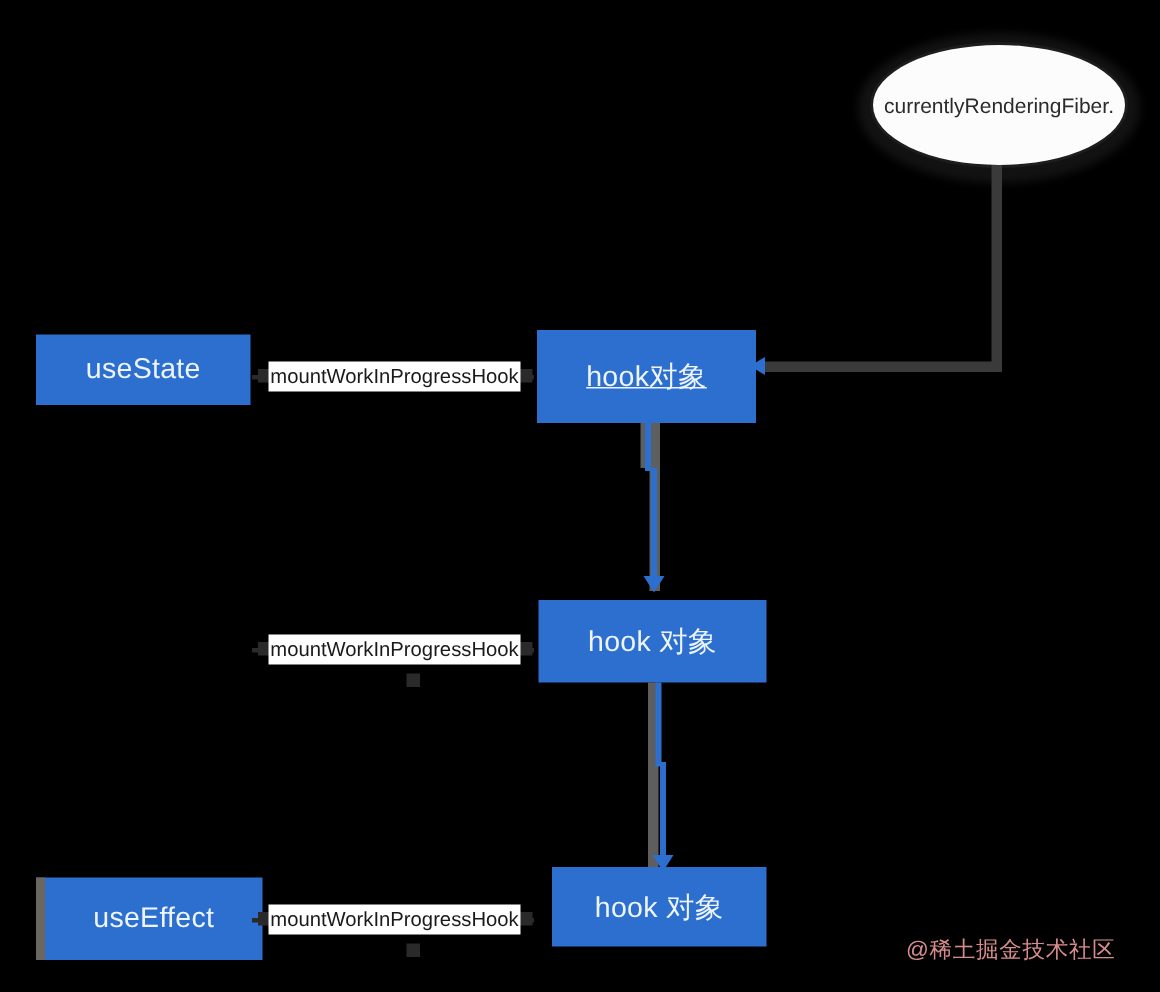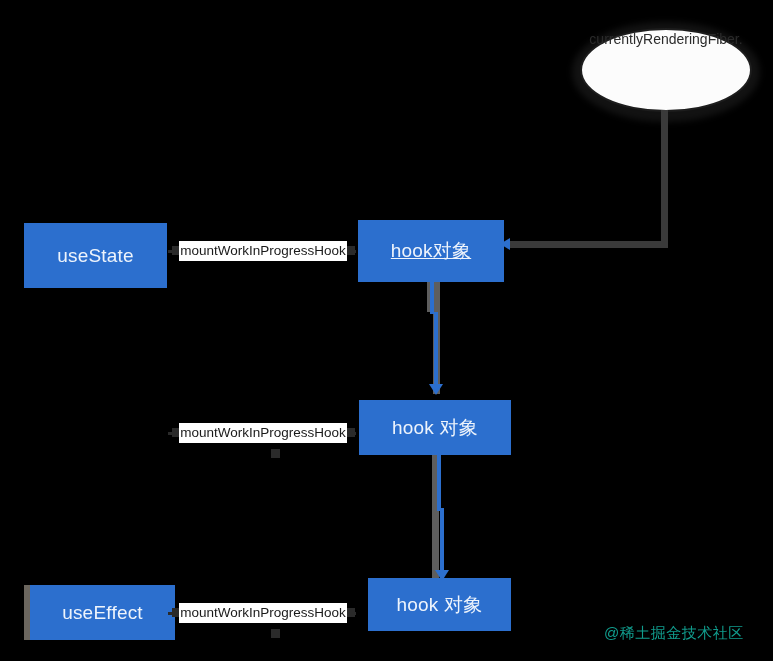--- a/index.html
+++ b/index.html
@@ -41,20 +41,21 @@
 
   
   .ellipse {
     position: absolute;
     box-sizing: border-box;
     background: #fcfcfc;
     border: 2px solid #1d1d1d;
     border-radius: 50%;
     color: #2b2b2b;
     display: flex;
+    align-items: center;
     justify-content: center;
     text-align: center;
     font-size: 14px;
     line-height: 1.35;
     user-select: none;
   }
   .ellipse-halo {
     position: absolute;
     border-radius: 50%;
     background: rgba(255,255,255,0.07);
@@ -116,21 +117,21 @@
   }
   .edge-line-stub {
     position: absolute;
     background: #2a2a2a;
     height: 3px;
   }
 
   
   .watermark {
     position: absolute;
-    color: #14b8a6;
+    color: #fca5a5;
     font-size: 15px;
     letter-spacing: 0.5px;
     opacity: 0.85;
     white-space: nowrap;
     user-select: none;
     text-shadow: 0 0 3px rgba(0,0,0,0.9);
   }
 </style>
 </head>
 <body>
@@ -141,21 +142,21 @@
   <div class="ellipse" style="left:580px; top:28px; width:172px; height:84px;">
     <div>
       <div>currentlyRenderingFiber.</div>
     </div>
   </div>
 
   <div class="v-line-dark" style="left:661px; top:110px; width:7px; height:138px;"></div>
   <div class="h-line-dark" style="left:508px; top:241px; width:160px; height:7px;"></div>
   <div class="arrow-left-blue" style="left:500px; top:238px;"></div>
 
-  <div class="node" style="left:24px; top:223px; width:143px; height:65px;">
+  <div class="node" style="left:24px; top:223px; width:143px; height:47px;">
     <span>useState</span>
   </div>
 
   <div class="edge-line-stub" style="left:168px; top:250px; width:14px;"></div>
   <div class="arrow-sq-dark" style="left:172px; top:246px;"></div>
   <div class="edge-line-stub" style="left:340px; top:250px; width:16px;"></div>
   <div class="arrow-sq-dark" style="left:346px; top:246px;"></div>
   <div class="edge-label" style="left:179px; top:241px; width:168px;">mountWorkInProgressHook</div>
 
   <div class="node" style="left:358px; top:220px; width:146px; height:62px;text-decoration:underline;">

